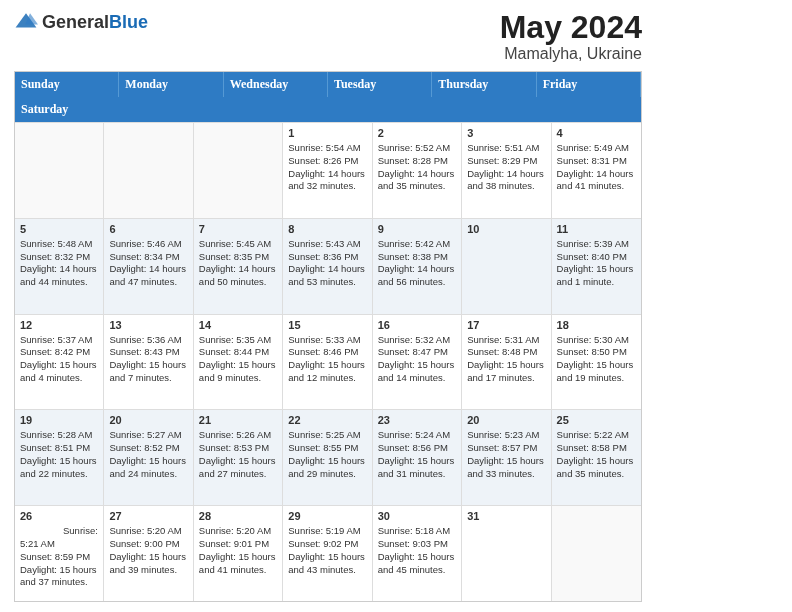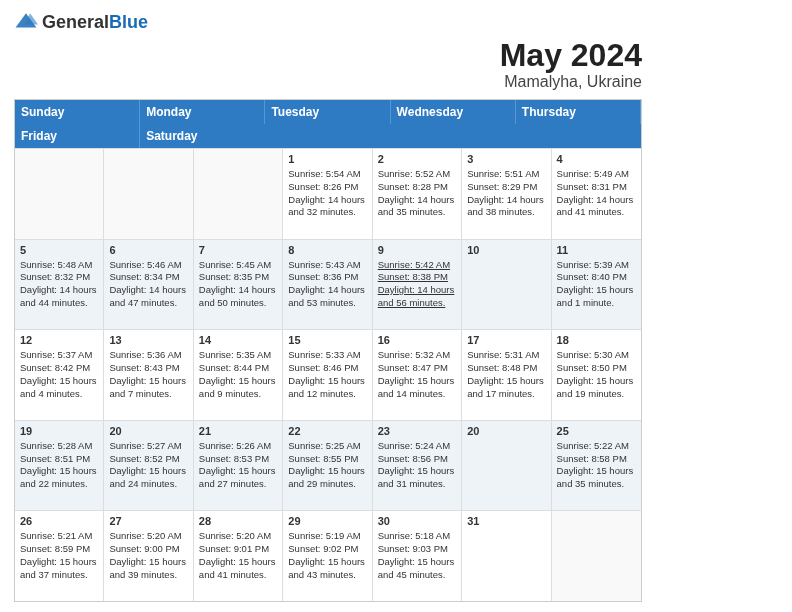--- a/index.html
+++ b/index.html
@@ -39,42 +39,42 @@
       font-weight: bold;
       color: #1a6bb5;
       line-height: 1;
     }
     .logo-icon {
       width: 24px;
       height: 24px;
     }
     .title-block {
       text-align: right;
-      margin-top: 28px;
     }
     .month-year {
       font-size: 32px;
       font-weight: bold;
       color: #222;
       line-height: 1.1;
     }
     .location {
       font-size: 16px;
       color: #444;
     }
     .calendar {
       flex: 1;
       display: flex;
       flex-direction: column;
       border: 1px solid #ccc;
     }
     .cal-header-row {
       display: grid;
-      grid-template-columns: repeat(5, 1fr);
+      grid-template-columns: repeat(6, 1fr);
       background: #2e7bc4;
+      font-family: Liberation Serif, serif;
     }
     .cal-header-cell {
       color: #fff;
       font-weight: bold;
       font-size: 12px;
       padding: 5px 6px;
       text-align: left;
       border-right: 1px solid #5599d4;
     }
     .cal-header-cell:last-child { border-right: none; }
@@ -129,22 +129,22 @@
     <div class="title-block">
       <div class="month-year">May 2024</div>
       <div class="location">Mamalyha, Ukraine</div>
     </div>
   </div>
 
   <div class="calendar">
     <div class="cal-header-row">
     <div class="cal-header-cell">Sunday</div>
         <div class="cal-header-cell">Monday</div>
+        <div class="cal-header-cell">Wednesday</div>
         <div class="cal-header-cell">Tuesday</div>
-        <div class="cal-header-cell">Wednesday</div>
         <div class="cal-header-cell">Thursday</div>
         <div class="cal-header-cell">Friday</div>
         <div class="cal-header-cell">Saturday</div>
       </div>
     <div class="cal-body">
     <div class="cal-row">
           <div class="cal-cell empty"></div>
           <div class="cal-cell empty"></div>
           <div class="cal-cell empty"></div>
           <div class="cal-cell"><span class="day-num">1</span><span style="white-space: pre-line;">Sunrise: 5:54 AM
@@ -166,21 +166,21 @@
 Daylight: 14 hours and 44 minutes.</span></div>
           <div class="cal-cell"><span class="day-num">6</span><span style="white-space: pre-line;">Sunrise: 5:46 AM
 Sunset: 8:34 PM
 Daylight: 14 hours and 47 minutes.</span></div>
           <div class="cal-cell"><span class="day-num">7</span><span style="white-space: pre-line;">Sunrise: 5:45 AM
 Sunset: 8:35 PM
 Daylight: 14 hours and 50 minutes.</span></div>
           <div class="cal-cell"><span class="day-num">8</span><span style="white-space: pre-line; margin-top: 40px;">Sunrise: 5:43 AM
 Sunset: 8:36 PM
 Daylight: 14 hours and 53 minutes.</span></div>
-          <div class="cal-cell"><span class="day-num">9</span><span style="white-space: pre-line; text-decoration: underline;">Sunrise: 5:42 AM
+          <div class="cal-cell"><span class="day-num">9</span><span style="white-space: pre-line;">Sunrise: 5:42 AM
 Sunset: 8:38 PM
 Daylight: 14 hours and 56 minutes.</span></div>
           <div class="cal-cell"><span class="day-num">10</span></div>
           <div class="cal-cell"><span class="day-num">11</span><span style="white-space: pre-line;">Sunrise: 5:39 AM
 Sunset: 8:40 PM
 Daylight: 15 hours and 1 minute.</span></div>
         </div>
         <div class="cal-row">
           <div class="cal-cell"><span class="day-num">12</span><span style="white-space: pre-line;">Sunrise: 5:37 AM
 Sunset: 8:42 PM
@@ -213,27 +213,29 @@
 Daylight: 15 hours and 24 minutes.</span></div>
           <div class="cal-cell"><span class="day-num">21</span><span style="white-space: pre-line;">Sunrise: 5:26 AM
 Sunset: 8:53 PM
 Daylight: 15 hours and 27 minutes.</span></div>
           <div class="cal-cell"><span class="day-num">22</span><span style="white-space: pre-line;">Sunrise: 5:25 AM
 Sunset: 8:55 PM
 Daylight: 15 hours and 29 minutes.</span></div>
           <div class="cal-cell"><span class="day-num">23</span><span style="white-space: pre-line;">Sunrise: 5:24 AM
 Sunset: 8:56 PM
 Daylight: 15 hours and 31 minutes.</span></div>
-          <div class="cal-cell"><span class="day-num">20</span></div>
+          <div class="cal-cell"><span class="day-num">20</span><span style="white-space: pre-line;">Sunrise: 5:23 AM
+Sunset: 8:57 PM
+Daylight: 15 hours and 33 minutes.</span></div>
           <div class="cal-cell"><span class="day-num">25</span><span style="white-space: pre-line; margin-top: 15px;">Sunrise: 5:22 AM
 Sunset: 8:58 PM
 Daylight: 15 hours and 35 minutes.</span></div>
         </div>
         <div class="cal-row">
-          <div class="cal-cell"><span class="day-num">26</span><span style="white-space: pre-line;">Sunrise: 5:21 AM
+          <div class="cal-cell"><span class="day-num">26</span><span style="white-space: pre-line; margin-left: 43px;">Sunrise: 5:21 AM
 Sunset: 8:59 PM
 Daylight: 15 hours and 37 minutes.</span></div>
           <div class="cal-cell"><span class="day-num">27</span><span style="white-space: pre-line;">Sunrise: 5:20 AM
 Sunset: 9:00 PM
 Daylight: 15 hours and 39 minutes.</span></div>
           <div class="cal-cell"><span class="day-num">28</span><span style="white-space: pre-line;">Sunrise: 5:20 AM
 Sunset: 9:01 PM
 Daylight: 15 hours and 41 minutes.</span></div>
           <div class="cal-cell"><span class="day-num">29</span><span style="white-space: pre-line;">Sunrise: 5:19 AM
 Sunset: 9:02 PM

